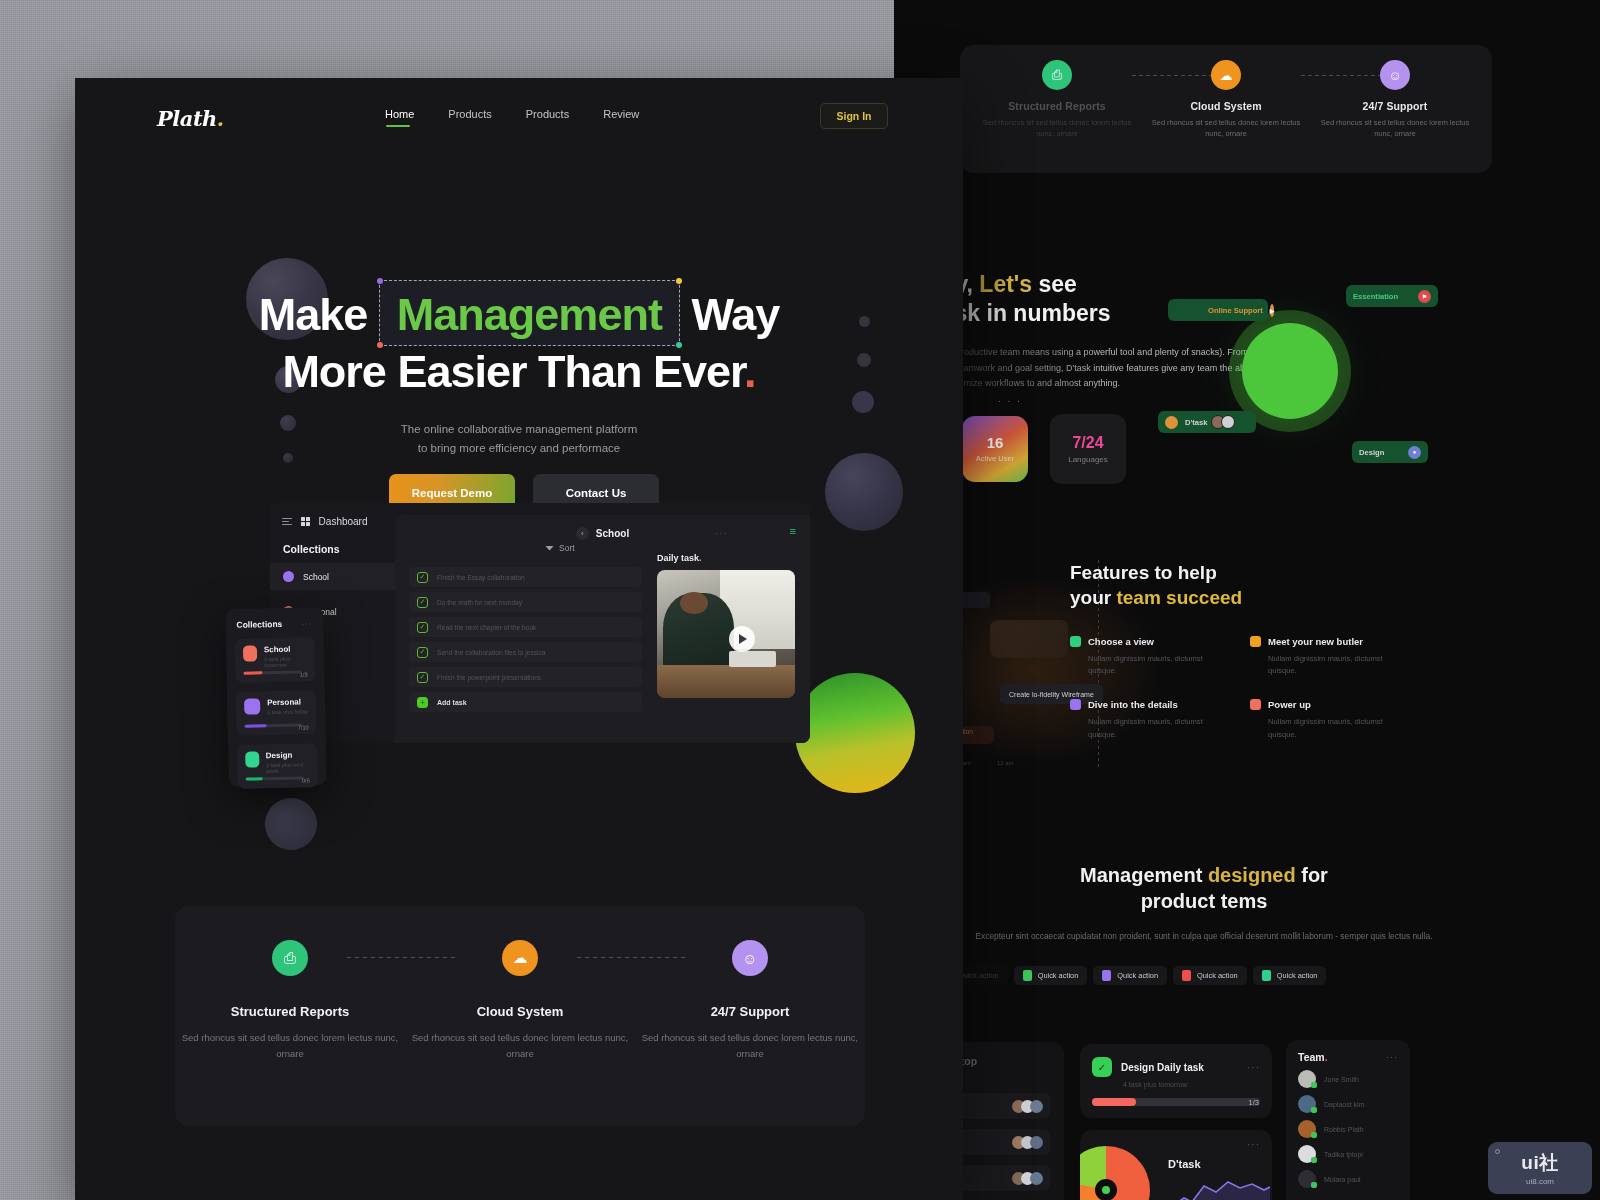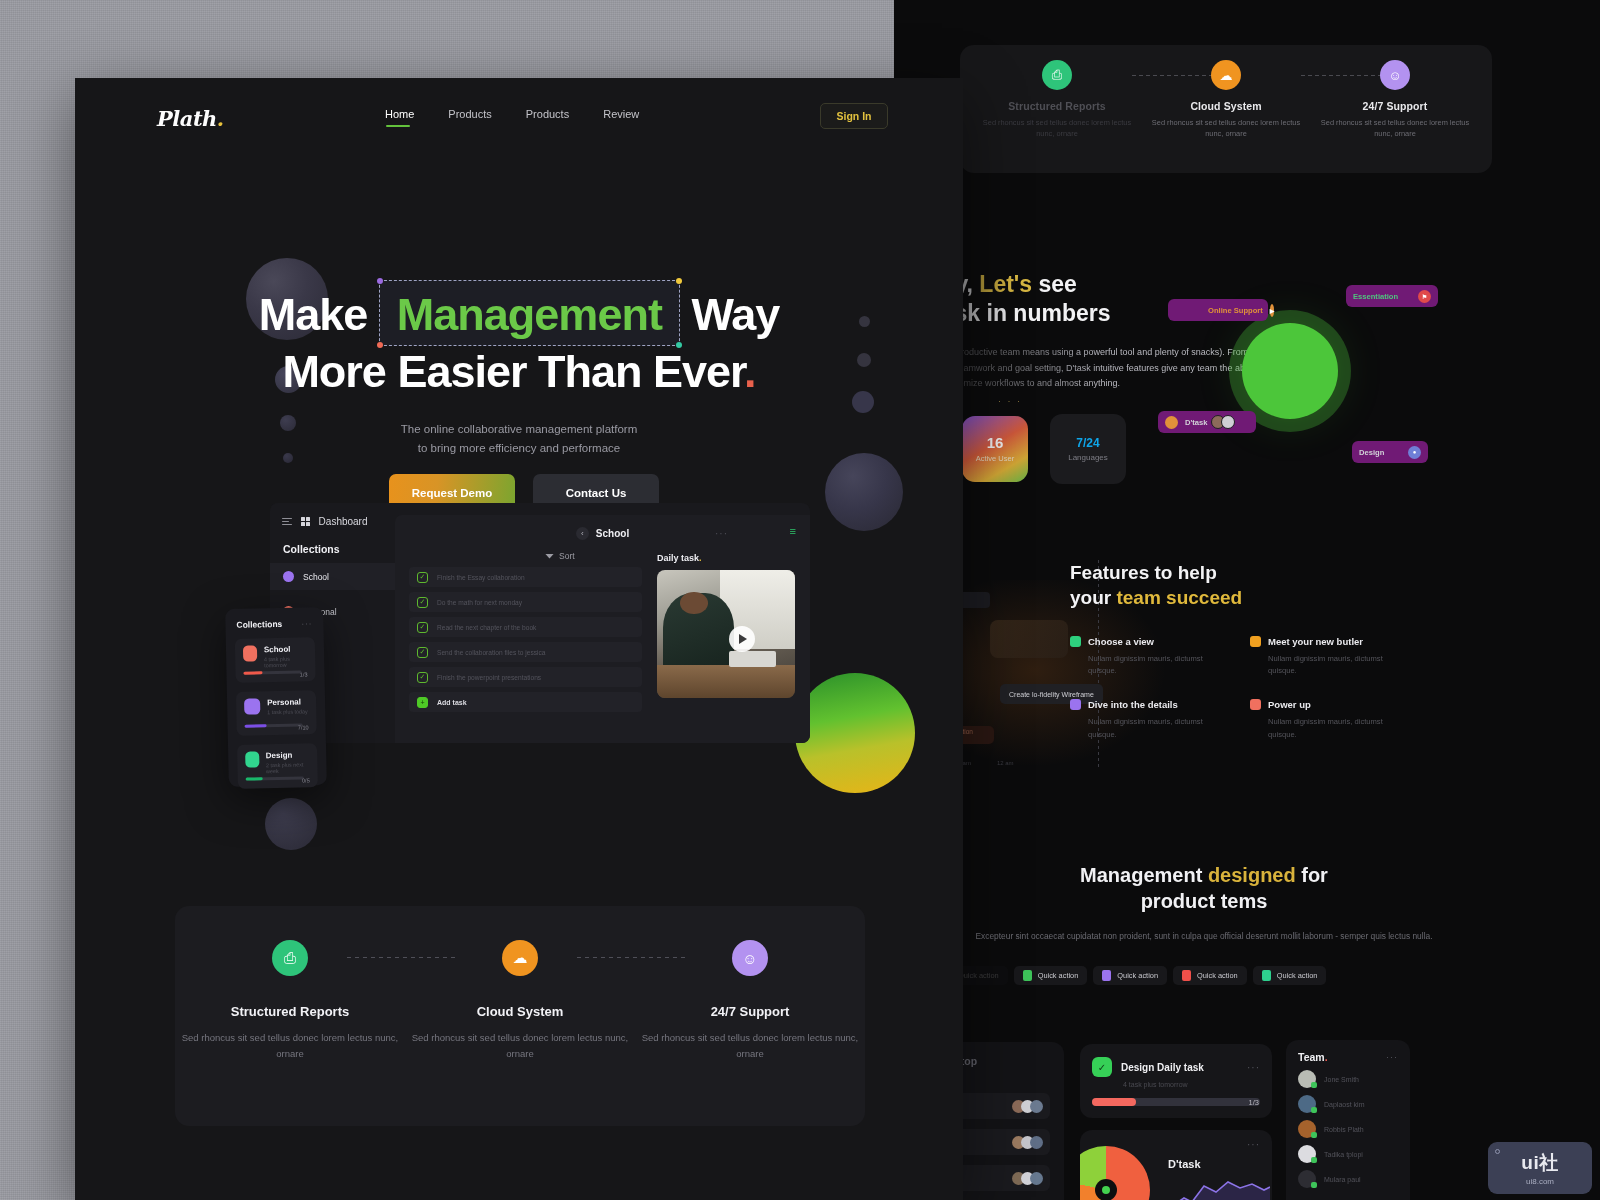--- a/index.html
+++ b/index.html
@@ -73,32 +73,32 @@
     left:68px; top:-4px; width:66px; height:66px; border-radius:13px;
     background:linear-gradient(150deg,#8756d8 0%,#e0603f 45%,#e5b63a 75%,#6dc24a 100%);
     display:flex; flex-direction:column; align-items:center; justify-content:center; opacity:.9;
   }
   .rp-stat.s2 .v{ font-size:15px; color:#fff; }
   .rp-stat.s2 .l{ color:#f2e3c8; font-size:7.5px; line-height:1.25;}
   .rp-stat.s3{
     left:156px; top:-6px; width:76px; height:70px; border-radius:12px;
     background:#1b1b1e; display:flex; flex-direction:column; align-items:center; justify-content:center;
   }
-  .rp-stat.s3 .v{ font-size:12px; color:#0ea5e9; }
+  .rp-stat.s3 .v{ font-size:16px; color:#ec4899; }
   .rp-stat.s3 .l{ color:#7d7d85; font-size:8px;}
   .rp-dots{ position:absolute; left:104px; top:-24px; color:#8d7a3f; font-size:9px; letter-spacing:2px; }
 
   
   .rp-cluster{ position:absolute; left:262px; top:255px; width:300px; height:240px; }
   .rp-greencircle{
     position:absolute; left:86px; top:68px; width:96px; height:96px; border-radius:50%;
     background:#4cc63a; box-shadow:0 0 0 13px rgba(76,198,58,.30), 0 0 48px rgba(76,198,58,.18);
   }
   .rp-tag{
-    position:absolute; height:22px; border-radius:6px; background:#701a75;
+    position:absolute; height:22px; border-radius:6px; background:#14532d;
     display:flex; align-items:center; gap:7px; padding:0 7px;
     font-size:7.6px; font-weight:bold; color:#d2d2d8; white-space:nowrap;
   }
   .rp-tag .tic{ width:13px; height:13px; border-radius:50%; display:flex; align-items:center; justify-content:center; font-size:6px; color:#fff;}
   .rp-tag.t1{ left:12px; top:44px; width:100px; justify-content:space-between; color:#e0923a;padding-left:40px;}
   .rp-tag.t2{ left:190px; top:30px; width:92px; justify-content:space-between; color:#4fc47e; }
   .rp-tag.t3{ left:2px; top:156px; width:98px; }
   .rp-tag.t4{ left:196px; top:186px; width:76px; justify-content:space-between; }
   .rp-avatars{ display:flex; }
   .rp-av{ width:14px; height:14px; border-radius:50%; margin-left:-4px; border:1px solid #1f1f23; }
@@ -295,21 +295,21 @@
   .dash-main{
     position:absolute; left:125px; top:12px; width:415px; height:228px;
     background:#1d1d22; border-radius:7px 0 0 0;
   }
   .dm-head{ display:flex; align-items:center; justify-content:center; gap:7px; padding-top:12px; position:relative;}
   .dm-back{ width:13px;height:13px;border-radius:50%; background:#2a2a31; color:#b4b4bc; font-size:8px;
     display:flex;align-items:center;justify-content:center;}
   .dm-title{ font-size:10px; font-weight:bold; color:#f0f0f4; }
   .dm-dots{ position:absolute; right:82px; top:13px; color:#4e4e57; font-size:10px; letter-spacing:1px;}
   .dm-ico{ position:absolute; right:14px; top:10px; color:#2fc46b; font-size:11px; font-weight:bold;}
-  .sortrow{ position:absolute; left:150px; top:36px; display:flex; align-items:center; gap:5px; color:#9c9ca4; font-size:8.5px;}
+  .sortrow{ position:absolute; left:150px; top:28px; display:flex; align-items:center; gap:5px; color:#9c9ca4; font-size:8.5px;}
   .sortrow .cv{ width:9px;height:5px; background:#9c9ca4; clip-path:polygon(0 0,100% 0,50% 100%); display:block;}
   .tasks{ position:absolute; left:14px; top:52px; width:233px; }
   .task{
     height:20px; margin-bottom:5px; background:#222228; border-radius:4px;
     display:flex; align-items:center; gap:9px; padding-left:8px;
   }
   .tbox{ width:11px;height:11px;border:1.2px solid #5eb92e; border-radius:3px; color:#5eb92e; font-size:7px;
     display:flex;align-items:center;justify-content:center;}
   .ttx{ font-size:6.6px; color:#53535c; }
   .task.add .tbox{ background:#4ec926; border-color:#4ec926; color:#123d06;}

